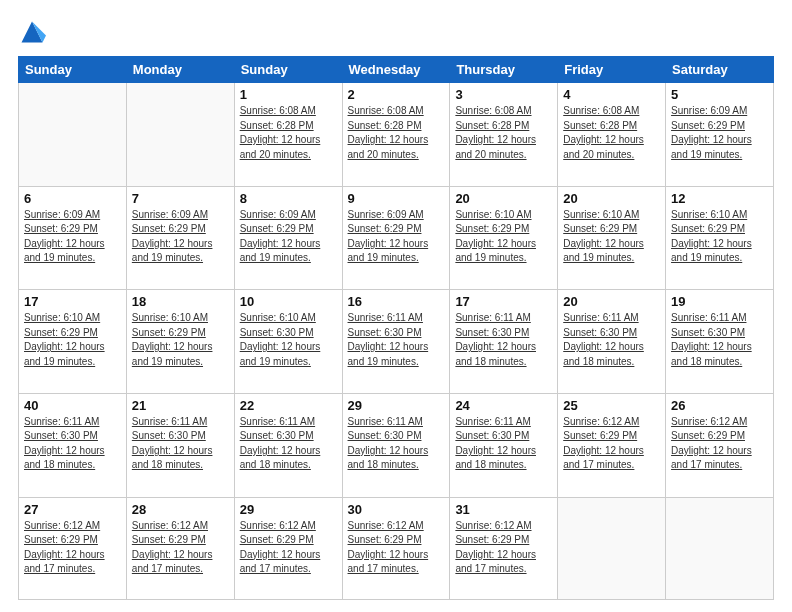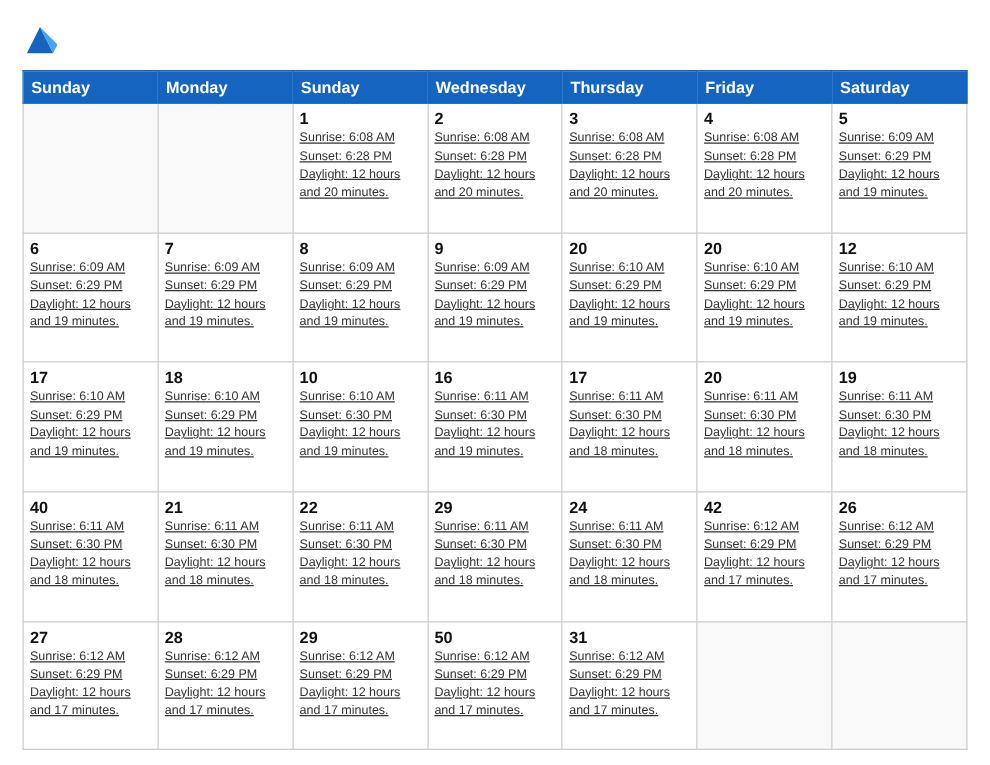--- a/index.html
+++ b/index.html
@@ -286,21 +286,21 @@
 Sunset: 6:30 PM
 Daylight: 12 hours and 18 minutes.</div>
           </td>
           <td>
             <span class="day-number">24</span>
             <div class="day-info" style="white-space: pre-line;">Sunrise: 6:11 AM
 Sunset: 6:30 PM
 Daylight: 12 hours and 18 minutes.</div>
           </td>
           <td>
-            <span class="day-number">42</span>
+            <span class="day-number">25</span>
             <div class="day-info" style="white-space: pre-line;">Sunrise: 6:12 AM
 Sunset: 6:29 PM
 Daylight: 12 hours and 17 minutes.</div>
           </td>
           <td>
             <span class="day-number">26</span>
             <div class="day-info" style="white-space: pre-line;">Sunrise: 6:12 AM
 Sunset: 6:29 PM
 Daylight: 12 hours and 17 minutes.</div>
           </td>
@@ -318,21 +318,21 @@
 Sunset: 6:29 PM
 Daylight: 12 hours and 17 minutes.</div>
           </td>
           <td>
             <span class="day-number">29</span>
             <div class="day-info" style="white-space: pre-line;">Sunrise: 6:12 AM
 Sunset: 6:29 PM
 Daylight: 12 hours and 17 minutes.</div>
           </td>
           <td>
-            <span class="day-number">50</span>
+            <span class="day-number">30</span>
             <div class="day-info" style="white-space: pre-line;">Sunrise: 6:12 AM
 Sunset: 6:29 PM
 Daylight: 12 hours and 17 minutes.</div>
           </td>
           <td>
             <span class="day-number">31</span>
             <div class="day-info" style="white-space: pre-line;">Sunrise: 6:12 AM
 Sunset: 6:29 PM
 Daylight: 12 hours and 17 minutes.</div>
           </td>

